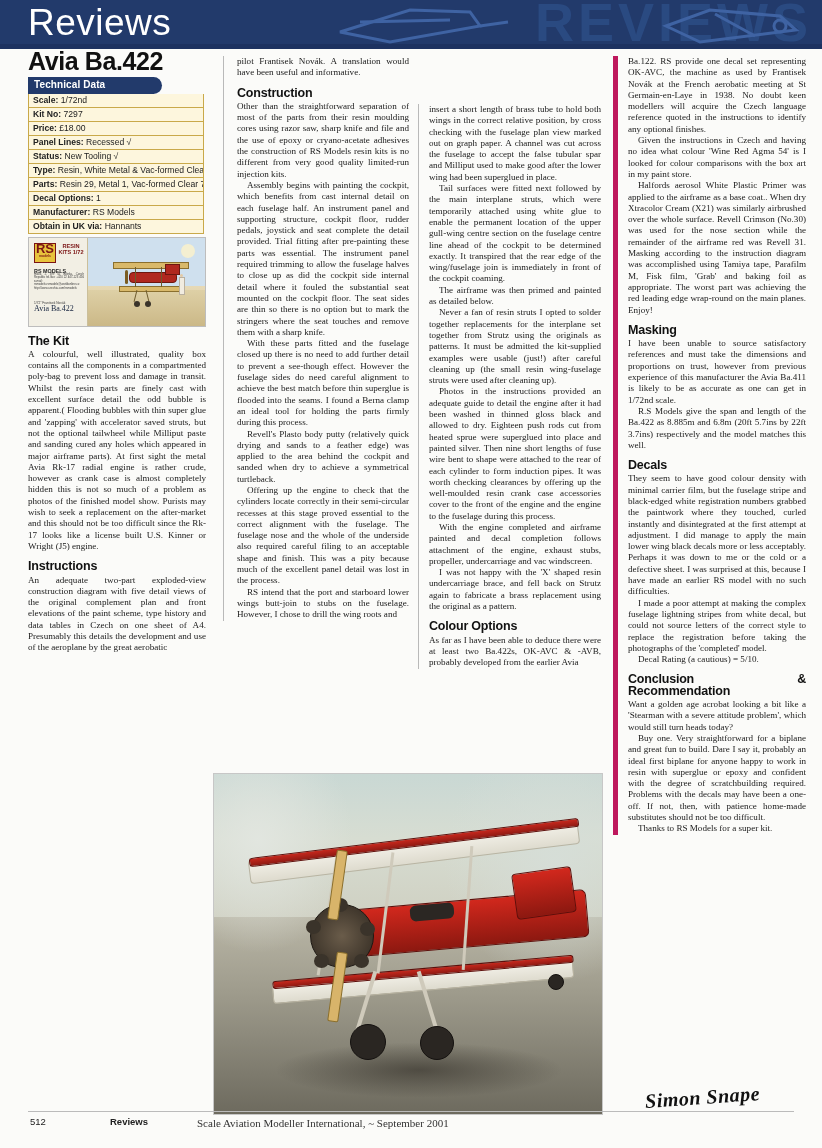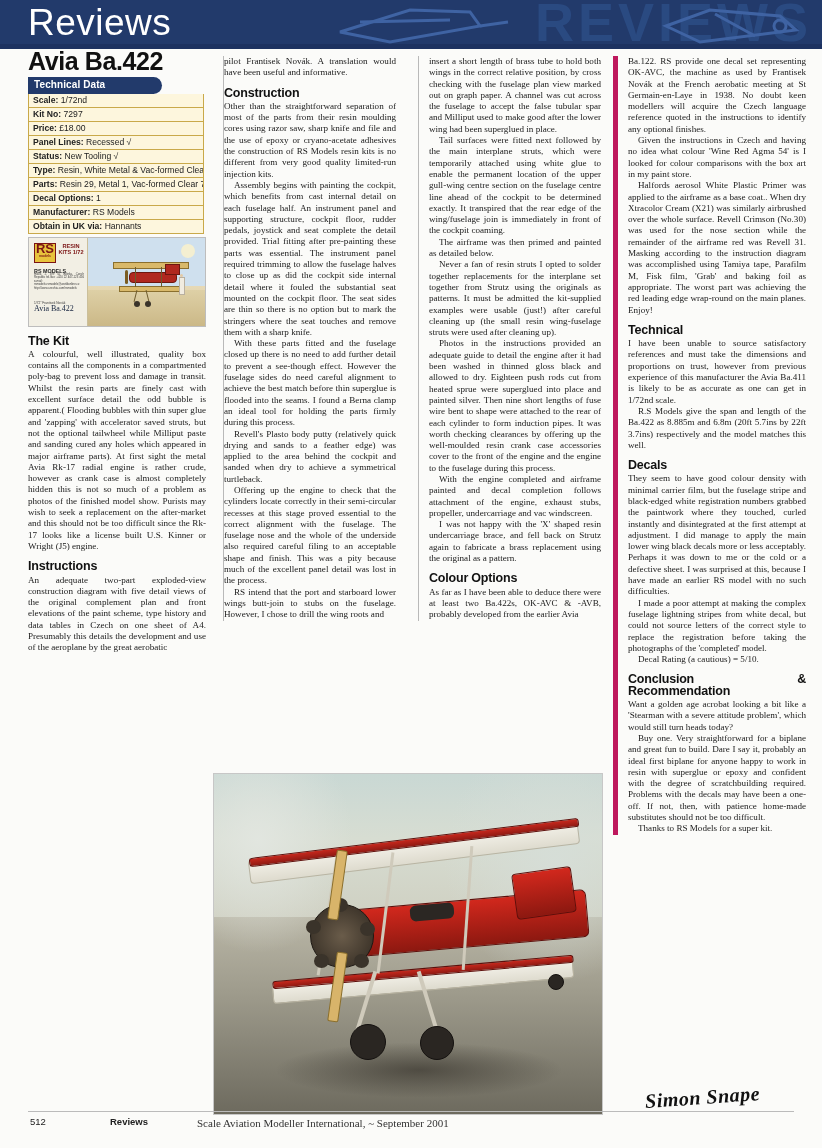--- a/index.html
+++ b/index.html
@@ -44,22 +44,22 @@
   .content{
     position:absolute;left:0;top:56px;width:650px;height:1032px;
   }
   .col{
     position:absolute;top:0;width:178px;
     font-size:9.1px;line-height:11.3px;
     text-align:justify;
     -webkit-hyphens:auto;hyphens:auto;
   }
   .col.c1{left:28px;}
-  .col.c2{left:223px;border-left:1px solid #b9b9b9;padding-left:0;width:172px;}
-  .col.c3{left:418px;border-left:1px solid #b9b9b9;padding-left:10px;width:172px;}
+  .col.c2{left:223px;border-left:1px solid #b9b9b9;padding-left:13px;width:172px;}
+  .col.c3{left:418px;border-left:1px solid #b9b9b9;padding-left:10px;width:172px;margin-top:48px;}
   .col.c4{left:613px;border-left:5px solid #be185d;padding-left:10px;width:178px;}
 
   .col p{margin:0;text-indent:10px;}
   .col p.first{text-indent:0;}
   h1.kit-title{
     font-family:"Liberation Sans", sans-serif;
     font-size:25px;font-weight:bold;margin:0 0 10px 0;letter-spacing:-.4px;
     color:#111;
   }
   h2.sec{
@@ -325,21 +325,21 @@
       <p>I was not happy with the 'X' shaped resin undercarriage brace, and fell back on Strutz again to fabricate a brass replacement using the original as a pattern.</p>
       <h2 class="sec">Colour Options</h2>
       <p class="first">As far as I have been able to deduce there were at least two Ba.422s, OK-AVC &amp; -AVB, probably developed from the earlier Avia</p>
     </div>
 
     <div class="col c4">
       <p class="first">Ba.122. RS provide one decal set representing OK-AVC, the machine as used by Frantisek Novák at the French aerobatic meeting at St Germain-en-Laye in 1938. No doubt keen modellers will acquire the Czech language reference quoted in the instructions to identify any optional finishes.</p>
       <p>Given the instructions in Czech and having no idea what colour 'Wine Red Agma 54' is I looked for colour comparisons with the box art in my paint store.</p>
       <p>Halfords aerosol White Plastic Primer was applied to the airframe as a base coat.. When dry Xtracolor Cream (X21) was similarly airbrushed over the whole surface. Revell Crimson (No.30) was used for the nose section while the remainder of the airframe red was Revell 31. Masking according to the instruction diagram was accomplished using Tamiya tape, Parafilm M, Fisk film, 'Grab' and baking foil as appropriate. The worst part was achieving the red leading edge wrap-round on the main planes. Enjoy!</p>
 
-      <h2 class="sec">Technical</h2>
+      <h2 class="sec">Masking</h2>
       <p class="first">I have been unable to source satisfactory references and must take the dimensions and proportions on trust, however from previous experience of this manufacturer the Avia Ba.411 is likely to be as accurate as one can get in 1/72nd scale.</p>
       <p>R.S Models give the span and length of the Ba.422 as 8.885m and 6.8m (20ft 5.7ins by 22ft 3.7ins) respectively and the model matches this well.</p>
 
       <h2 class="sec">Decals</h2>
       <p class="first">They seem to have good colour density with minimal carrier film, but the fuselage stripe and black-edged white registration numbers grabbed the paintwork where they touched, curled instantly and disintegrated at the first attempt at adjustment. I did manage to apply the main lower wing black decals more or less acceptably. Perhaps it was down to me or the cold or a defective sheet. I was surprised at this, because I have made an earlier RS model with no such difficulties.</p>
       <p>I made a poor attempt at making the complex fuselage lightning stripes from white decal, but could not source letters of the correct style to replace the registration before taking the photographs of the 'completed' model.</p>
       <p class="decal-rating">Decal Rating (a cautious) = 5/10.</p>
 
       <h2 class="sec">Conclusion &amp; Recommendation</h2>
       <p class="first">Want a golden age acrobat looking a bit like a 'Stearman with a severe attitude problem', which would still turn heads today?</p>

